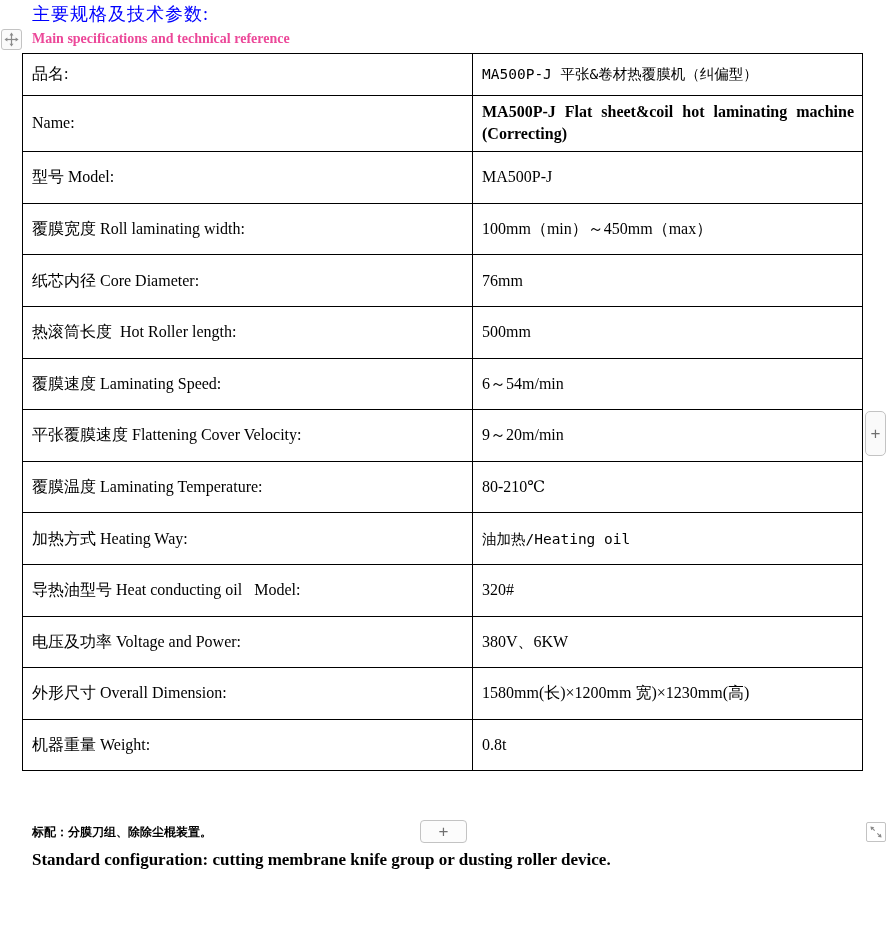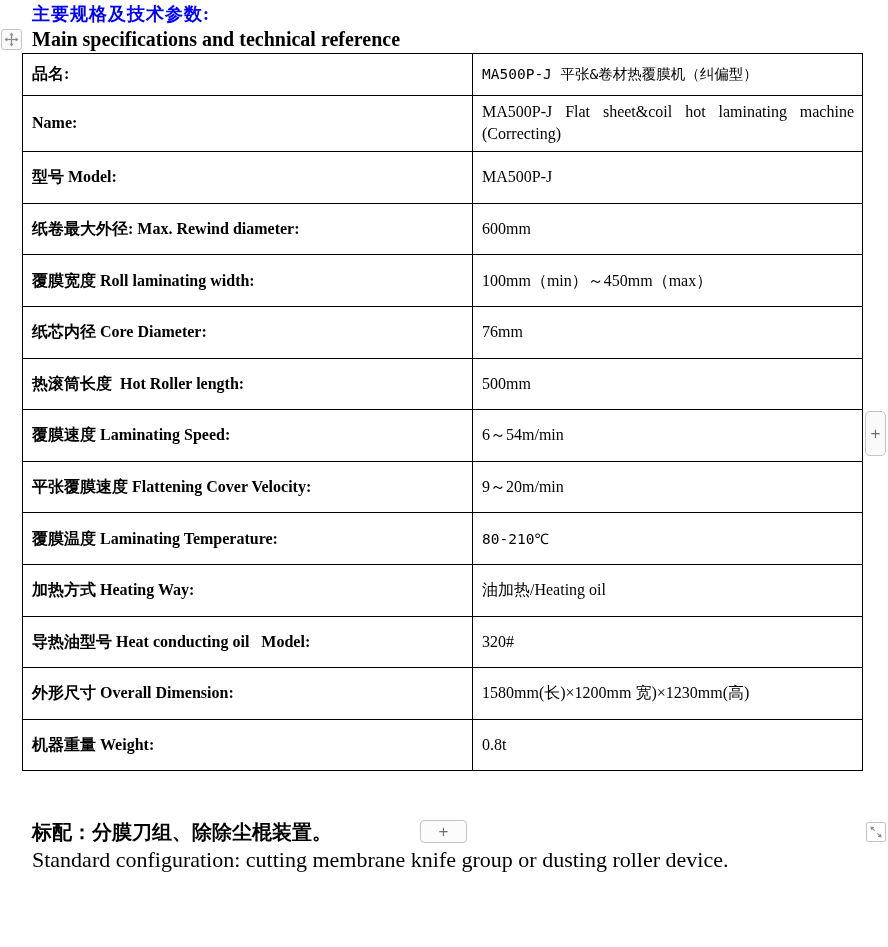--- a/index.html
+++ b/index.html
@@ -2,25 +2,25 @@
 <html><head>
 <meta charset="utf-8">
 <style>
   html,body { margin:0; padding:0; background:#ffffff; }
   .page {
     position:relative; width:888px; height:947px; background:#fff; overflow:hidden;
     font-family:"Liberation Serif","DejaVu Serif",serif; color:#000;
   }
   .heading-cn {
     position:absolute; left:32px; top:2px; font-size:18px; line-height:24px;
-    font-weight:bold; color:#0000fe; letter-spacing:1px;
+    font-weight:normal; color:#0000fe; letter-spacing:1px;
   }
   .heading-en {
-    position:absolute; left:32px; top:28px; font-size:20px; line-height:22px;
-    font-weight:bold; color:#000000;
+    position:absolute; left:32px; top:28px; font-size:14px; line-height:22px;
+    font-weight:bold; color:#ec4899;
   }
   
   .ctl {
     position:absolute; box-sizing:border-box; background:#fafafa;
     border:1px solid #c3c3c3; border-radius:4px;
     display:flex; align-items:center; justify-content:center;
     color:#6f6f6f; cursor:pointer;
   }
   .move-handle { left:1px; top:29px; width:21px; height:21px; border-radius:3px; }
   .plus-right  { left:865px; top:411px; width:21px; height:45px; border-radius:5px;
@@ -32,33 +32,33 @@
   
   table.spec {
     position:absolute; left:22px; top:53px; width:841px;
     border-collapse:collapse; table-layout:fixed;
   }
   table.spec td {
     border:1.4px solid #000; vertical-align:middle;
     font-size:16px; line-height:22px; padding:2px 8px 2px 9px;
     height:46.6px; overflow:hidden;
   }
-  table.spec td.lab { width:432px; white-space:pre-wrap;font-weight:bold; }
+  table.spec td.lab { width:432px; white-space:pre-wrap; }
   table.spec tr:nth-child(1) td { height:36.6px; }
   table.spec tr:nth-child(2) td { height:51.6px; }
-  table.spec tr:nth-child(2) td.val { text-align:justify; }
+  table.spec tr:nth-child(2) td.val { text-align:justify;font-weight:bold; }
   table.spec tr:nth-child(1) td.val,
   table.spec tr:nth-child(10) td.val {
     font-family:"DejaVu Sans Mono","Liberation Mono",monospace; font-size:14.5px;
   }
   .footer-cn {
-    position:absolute; left:32px; top:821px; font-size:20px; line-height:22px; font-weight:bold;
+    position:absolute; left:32px; top:821px; font-size:12px; line-height:22px; font-weight:bold;
   }
   .footer-en {
-    position:absolute; left:32px; top:849px; font-size:22px; line-height:21px; font-weight:normal;
+    position:absolute; left:32px; top:849px; font-size:17px; line-height:21px; font-weight:bold;
   }
   svg.glyph { display:block; }
 </style>
 </head>
 <body>
 
 <div class="page">
 
   <div class="heading-cn">主要规格及技术参数:</div>
   <div class="heading-en">Main specifications and technical reference</div>
@@ -88,24 +88,20 @@
     <tr>
       <td class="lab">Name:</td>
       <td class="val">MA500P-J Flat sheet&amp;coil hot laminating machine (Correcting)</td>
     </tr>
 
     <tr>
       <td class="lab">型号 Model:</td>
       <td class="val">MA500P-J</td>
     </tr>
 
-    <tr>
-      <td class="lab">纸卷最大外径: Max. Rewind diameter:</td>
-      <td class="val">600mm</td>
-    </tr>
 
     <tr>
       <td class="lab">覆膜宽度 Roll laminating width:</td>
       <td class="val">100mm（min）～450mm（max）</td>
     </tr>
 
     <tr>
       <td class="lab">纸芯内径 Core Diameter:</td>
       <td class="val">76mm</td>
     </tr>
@@ -134,20 +130,24 @@
     <tr>
       <td class="lab">加热方式 Heating Way:</td>
       <td class="val">油加热/Heating oil</td>
     </tr>
 
     <tr>
       <td class="lab">导热油型号 Heat conducting oil   Model:</td>
       <td class="val">320#</td>
     </tr>
 
+    <tr>
+      <td class="lab">电压及功率 Voltage and Power:</td>
+      <td class="val">380V、6KW</td>
+    </tr>
 
     <tr>
       <td class="lab">外形尺寸 Overall Dimension:</td>
       <td class="val">1580mm(长)×1200mm 宽)×1230mm(高)</td>
     </tr>
 
     <tr>
       <td class="lab">机器重量 Weight:</td>
       <td class="val">0.8t</td>
     </tr>

